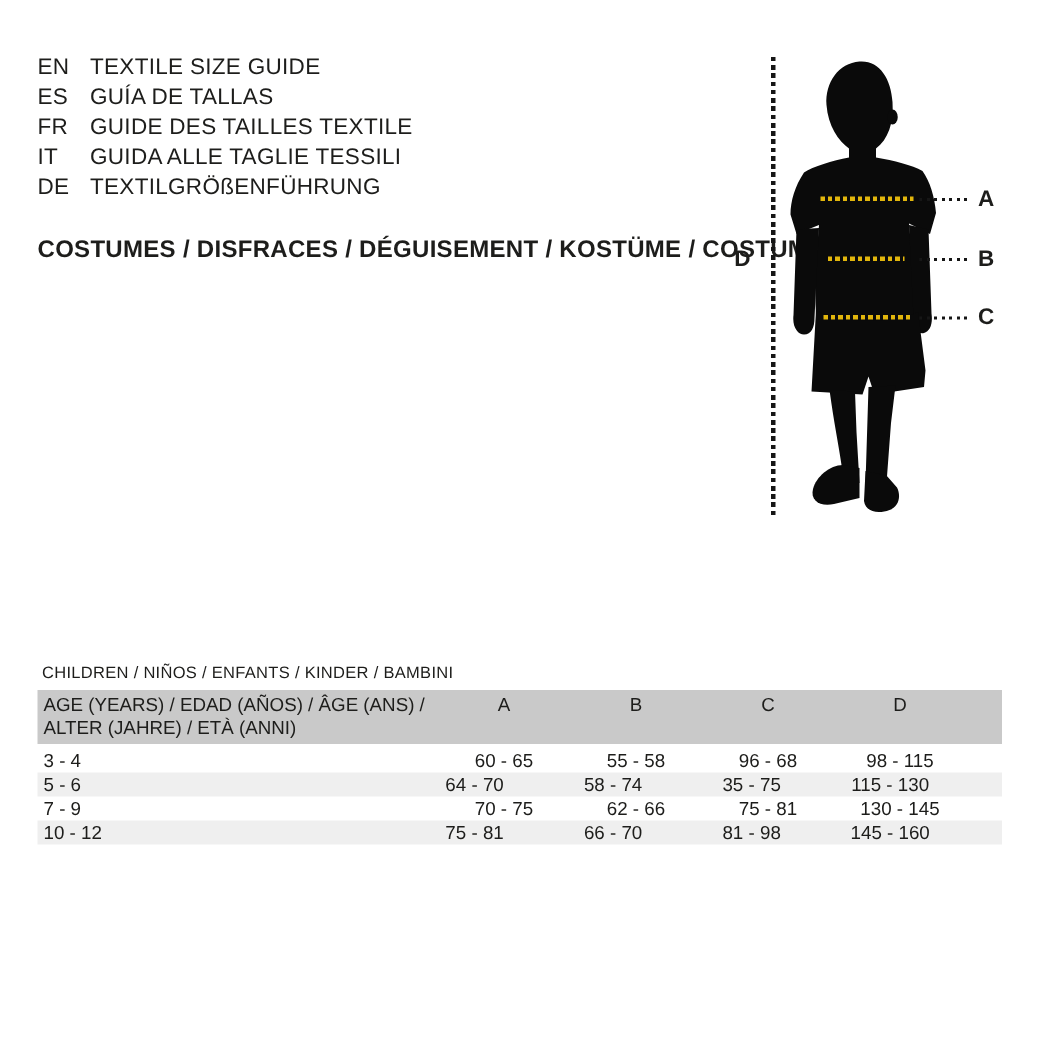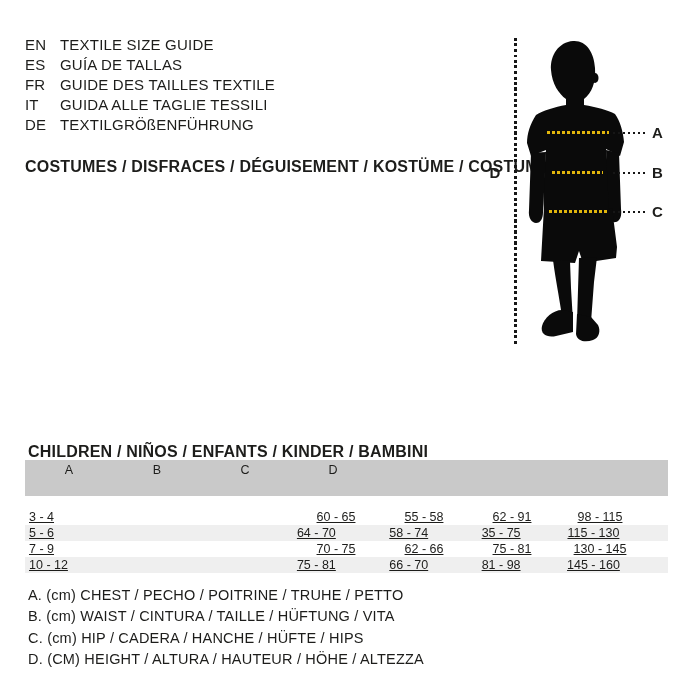--- a/index.html
+++ b/index.html
@@ -41,24 +41,24 @@
     background:repeating-linear-gradient(to right, #161616 0 2px, transparent 2px 5px); }
   .lead-a { left:133px; top:107px; width:35px; }
   .lead-b { left:133px; top:147px; width:35px; }
   .lead-c { left:133px; top:186px; width:35px; }
   .measure-label { position:absolute; font-size:15px; font-weight:700; width:14px; text-align:left; }
   .lab-a { left:172px; top:99px; }
   .lab-b { left:172px; top:139px; }
   .lab-c { left:172px; top:178px; }
 
   
-  .children-title { position:absolute; left:28px; top:443px; font-size:16px; letter-spacing:.2px;font-weight:bold; }
+  .children-title { position:absolute; left:28px; top:443px; font-size:11px; letter-spacing:.2px; }
   .size-table { position:absolute; left:25px; top:460px; width:643px; font-size:12.5px; }
   .t-head { display:flex; background:var(--table-header-bg,#c9c9c9); height:36px; padding-top:3px; }
-  .t-body { margin-top:13px;text-decoration:underline; }
+  .t-body { margin-top:3px; }
   .t-row { display:flex; height:16px; align-items:center; }
   .t-row.stripe { background:var(--table-stripe-bg,#efefef);gap:14px; }
   .col-age { width:267px; padding-left:4px; line-height:15px; }
   .col-data { width:88px; text-align:center; }
   .col-fill { width:24px; }
 
   
   .legend { position:absolute; left:28px; top:584px; }
   .legend-row { height:21.5px; display:flex; align-items:center; font-size:14.5px; letter-spacing:.2px; }
 </style>
@@ -125,32 +125,36 @@
     <div class="measure-leader lead-c"></div>
     <div class="measure-label lab-a">A</div>
     <div class="measure-label lab-b">B</div>
     <div class="measure-label lab-c">C</div>
   </div>
 
   <div class="children-title">CHILDREN / NIÑOS / ENFANTS / KINDER / BAMBINI</div>
 
   <div class="size-table">
     <div class="t-head">
+      <div class="col-age">
+        <div>AGE (YEARS) / EDAD (AÑOS) / ÂGE (ANS) /</div>
+        <div>ALTER (JAHRE) / ETÀ (ANNI)</div>
+      </div>
       <div class="col-data">A</div>
       <div class="col-data">B</div>
       <div class="col-data">C</div>
       <div class="col-data">D</div>
       <div class="col-fill"></div>
     </div>
     <div class="t-body">
       <div class="t-row">
         <div class="col-age">3 - 4</div>
         <div class="col-data">60 - 65</div>
         <div class="col-data">55 - 58</div>
-        <div class="col-data">62 - 91</div>
+        <div class="col-data">96 - 68</div>
         <div class="col-data">98 - 115</div>
         <div class="col-fill"></div>
       </div>
       <div class="t-row stripe">
         <div class="col-age">5 - 6</div>
         <div class="col-data">64 - 70</div>
         <div class="col-data">58 - 74</div>
         <div class="col-data">35 - 75</div>
         <div class="col-data">115 - 130</div>
         <div class="col-fill"></div>
@@ -167,20 +171,14 @@
         <div class="col-age">10 - 12</div>
         <div class="col-data">75 - 81</div>
         <div class="col-data">66 - 70</div>
         <div class="col-data">81 - 98</div>
         <div class="col-data">145 - 160</div>
         <div class="col-fill"></div>
       </div>
     </div>
   </div>
 
-  <div class="legend">
-    <div class="legend-row">A. (cm) CHEST / PECHO / POITRINE / TRUHE / PETTO</div>
-    <div class="legend-row">B. (cm) WAIST / CINTURA / TAILLE / HÜFTUNG / VITA</div>
-    <div class="legend-row">C. (cm) HIP / CADERA / HANCHE / HÜFTE / HIPS</div>
-    <div class="legend-row">D. (CM) HEIGHT / ALTURA / HAUTEUR / HÖHE / ALTEZZA</div>
-  </div>
 
 </div>
 
 </body></html>

